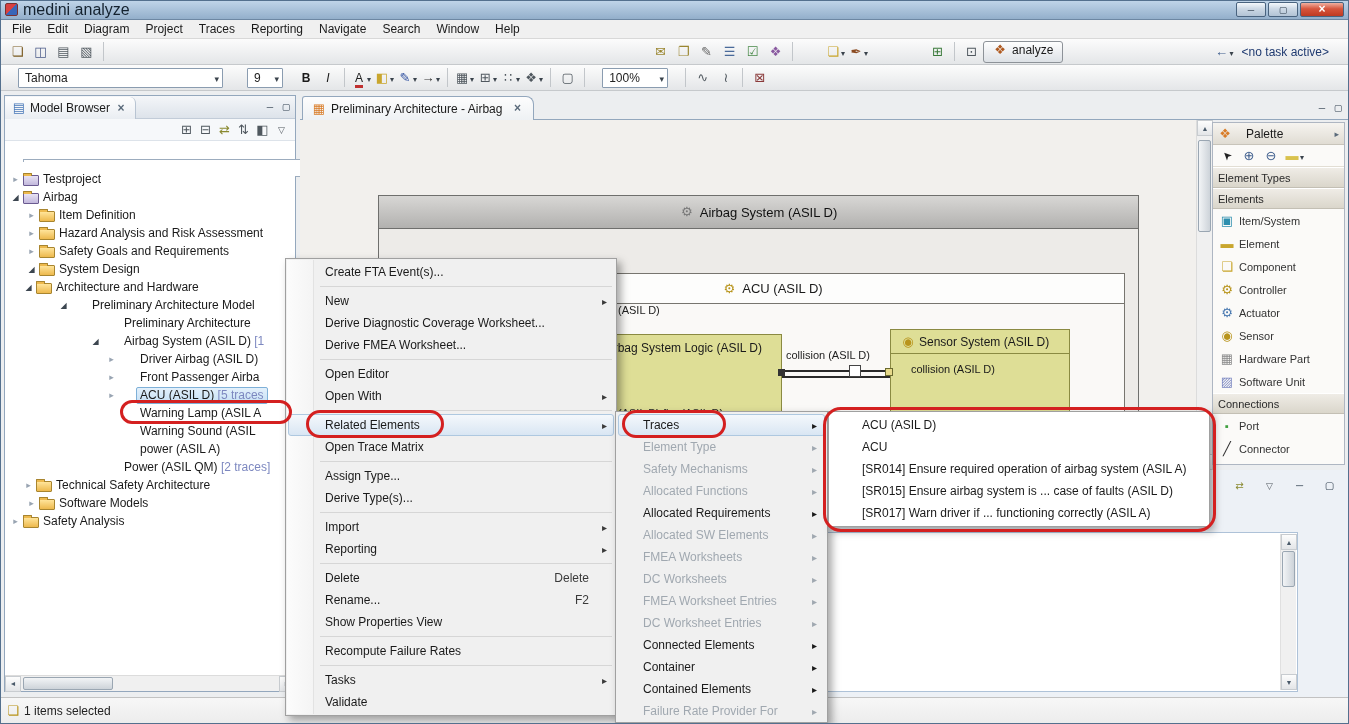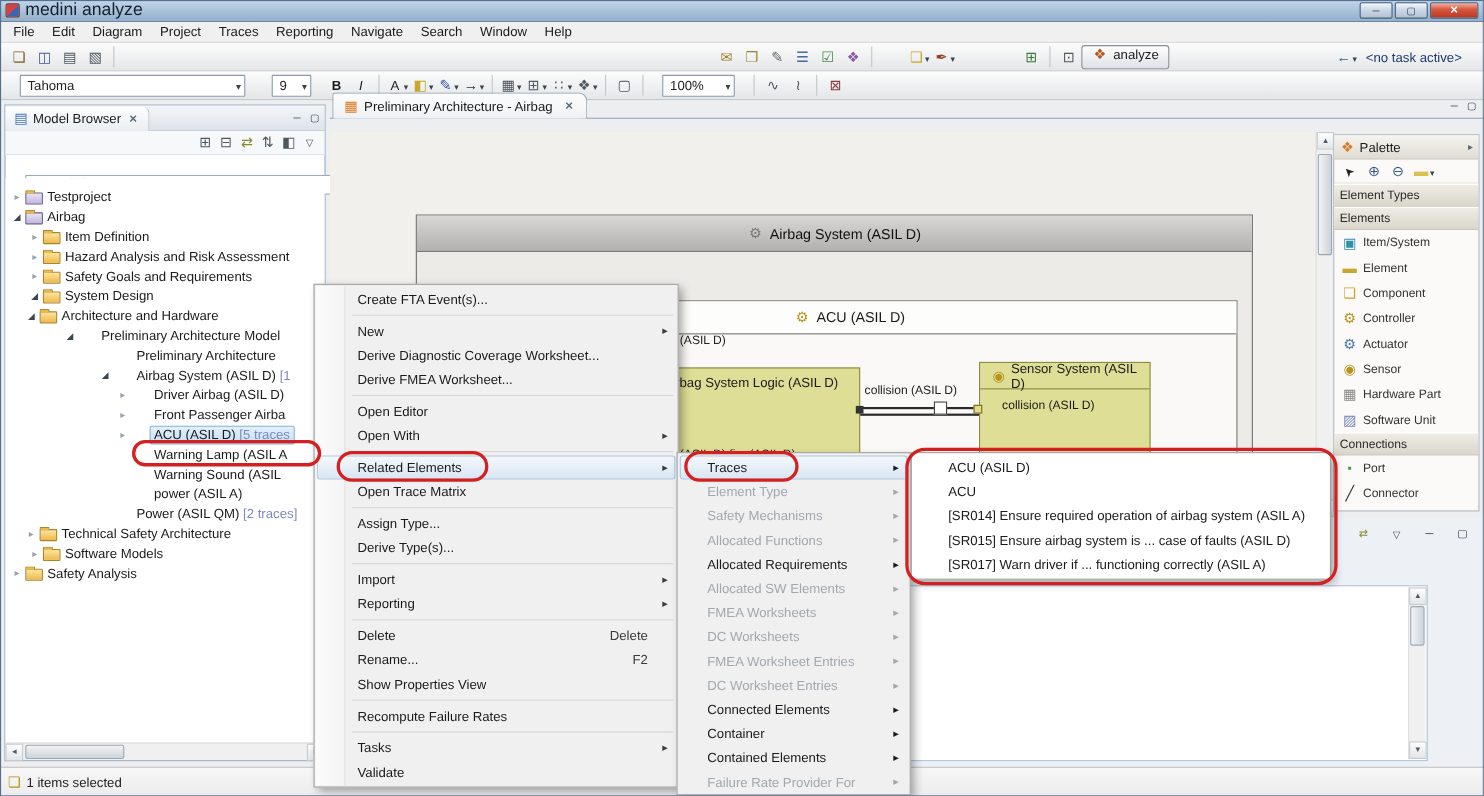--- a/index.html
+++ b/index.html
@@ -146,58 +146,58 @@
   .tsuffix{color:#7d88c0}
   .hscroll{position:absolute;left:0;bottom:0;width:290px;height:16px;background:#f0f0f0;
     border-top:1px solid #dcdcdc;display:flex;align-items:center}
   .sbtn{width:16px;height:16px;display:flex;align-items:center;justify-content:center;font-size:7px;
     color:#4a5a6a;background:linear-gradient(#fdfdfd,#e3e5e8);border:1px solid #c8ccd0}
   .strack{flex:1;height:16px;position:relative}
   .sthumb{position:absolute;left:2px;top:1px;width:90px;height:13px;border:1px solid #9aa6b2;
     border-radius:2px;background:linear-gradient(#f2f4f6,#cdd3d9)}
 
   
-  #editor-tabs{position:absolute;left:300px;top:83px;width:1049px;height:25px;border-bottom:1px solid #93a7bd}
+  #editor-tabs{position:absolute;left:300px;top:95px;width:1049px;height:25px;border-bottom:1px solid #93a7bd}
   .etab{position:absolute;left:2px;top:1px;height:24px;background:linear-gradient(#fdfdfd,#eef1f4);
     border:1px solid #93a7bd;border-bottom:none;border-radius:3px 8px 0 0;display:flex;align-items:center;
     gap:5px;padding:0 9px;font-size:12px}
   .etab .close{font-size:10px;color:#5a6a7a;margin-left:3px}
   #editor-minmax{position:absolute;right:6px;top:6px;display:flex;gap:6px}
   #editor-minmax .tico{font-size:9px;min-width:10px}
 
   #canvas{position:absolute;left:300px;top:120px;width:896px;height:350px;background:#f2f0ed;overflow:hidden}
   .sysbox{position:absolute;left:78px;top:75px;width:761px;height:420px;border:1px solid #6f6f6d;background:#edebe8}
   .sysheader{height:33px;background:linear-gradient(#d8d7d5,#b2b1af);border-bottom:1px solid #6f6f6d;
     display:flex;align-items:center;justify-content:center;gap:6px;font-size:13px;color:#111}
   .acubox{position:absolute;left:120px;top:153px;width:705px;height:330px;border:1px solid #77756f;background:#faf9f7}
   .acuheader{height:30px;background:#fdfdfc;border-bottom:1px solid #77756f;display:flex;align-items:center;
     justify-content:center;gap:6px;font-size:13px}
   .logicbox{position:absolute;left:265px;top:214px;width:217px;height:79px;background:#dede96;border:1px solid #8a8a42}
   .logictitle{display:flex;align-items:center;justify-content:center;gap:4px;padding-top:6px;font-size:12px}
-  .sensorbox{position:absolute;left:590px;top:209px;width:156px;height:83px;background:#dede96;border:1px solid #8a8a42}
+  .sensorbox{position:absolute;left:590px;top:209px;width:180px;height:83px;background:#dede96;border:1px solid #8a8a42}
   .sensortitle{height:24px;display:flex;align-items:center;gap:4px;padding-left:10px;font-size:12px;border-bottom:1px solid #8a8a42}
   .sensorentry{display:flex;align-items:center;gap:4px;padding-left:6px;margin-top:8px;font-size:11px}
   .sensorentry .ticon{width:10px}
   .cline{position:absolute;height:2px;background:#2a2a2a}
   .psq-white{position:absolute;left:549px;top:245px;width:12px;height:12px;background:#fff;border:1px solid #444}
   .psq-dark{position:absolute;left:478px;top:249px;width:7px;height:7px;background:#333}
   .psq-yellow{position:absolute;left:585px;top:248px;width:8px;height:8px;background:#e6d98a;border:1px solid #6a6a30}
   .dlabel{position:absolute;font-size:11px;color:#222;white-space:nowrap}
 
   .vscroll{position:absolute;left:1196px;top:120px;width:16px;height:350px;background:#f0f0f0;border-left:1px solid #dcdcdc}
   .vscroll .sbtn{width:16px;height:16px}
   .vscroll .down{position:absolute;bottom:0}
   .vthumb{position:absolute;left:1px;top:20px;width:13px;height:92px;border:1px solid #9aa6b2;border-radius:2px;
     background:linear-gradient(90deg,#f2f4f6,#cdd3d9)}
 
   
   #palette{position:absolute;left:1212px;top:122px;width:133px;height:343px;background:#fbfaf8;
     border:1px solid #aeb6c2;z-index:5}
   #palette-header{height:22px;background:linear-gradient(#f6f4f0,#e0dcd3);border-bottom:1px solid #c8c4ba;
-    display:flex;align-items:center;gap:4px;padding:0 5px;font-size:12px}
+    display:flex;align-items:center;gap:14px;padding:0 5px;font-size:12px}
   #palette-header .pin{margin-left:auto;font-size:9px;color:#5a6a7a}
   #palette-tools{height:22px;display:flex;align-items:center;gap:2px;padding-left:4px;border-bottom:1px solid #e2ded4}
   #palette-tools .tbtn{min-width:20px;height:20px}
   .drawer{height:21px;background:linear-gradient(#efece6,#dad6cb);border-top:1px solid #fff;
     border-bottom:1px solid #c3bfb4;display:flex;align-items:center;padding-left:5px;font-size:11px;color:#2a2a2a}
   .pitem{height:23px;display:flex;align-items:center;gap:5px;padding-left:7px;font-size:11px;color:#333}
 
   
   #props{position:absolute;left:300px;top:470px;width:1049px;height:227px;background:#edf1f6}
   #props-toolbar{position:absolute;right:8px;top:5px;display:flex;gap:7px}

